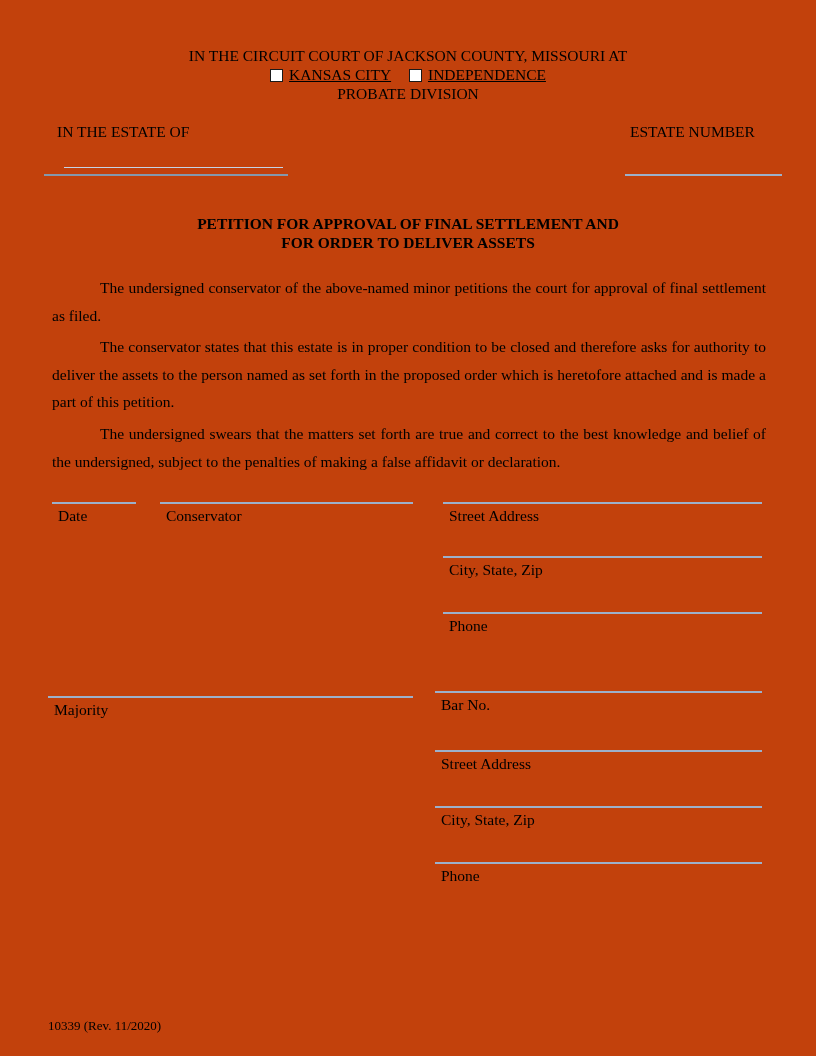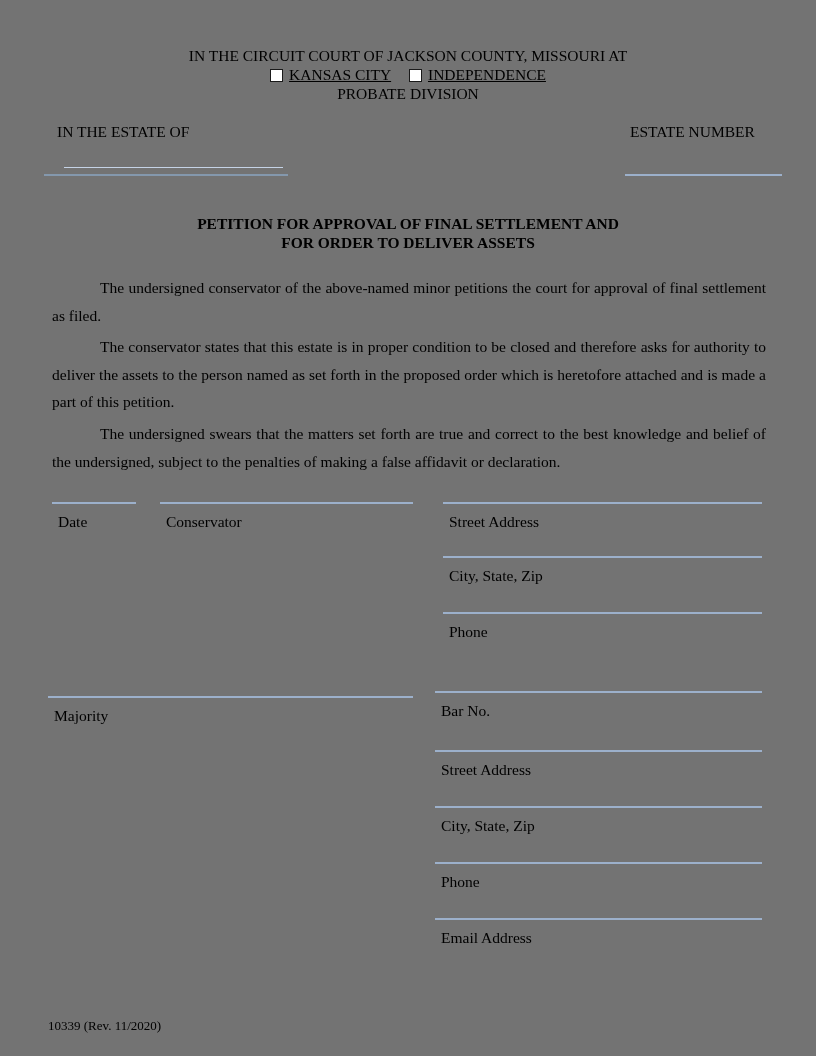--- a/index.html
+++ b/index.html
@@ -2,21 +2,21 @@
 <html><head>
 <meta charset="utf-8">
 <style>
   * { margin: 0; padding: 0; box-sizing: border-box; }
   html, body { background: #ffffff; }
   .page {
     position: relative;
     width: 816px;
     height: 1056px;
     margin: 0 auto;
-    background: #737373;
+    background: #c2410c;
     font-family: "Liberation Serif", "DejaVu Serif", serif;
     color: #000000;
     overflow: hidden;
   }
 
   
   .header {
     position: absolute;
     top: 46px; left: 0; right: 0;
     text-align: center;
@@ -78,21 +78,21 @@
   .field { position: absolute; font-size: 15.5px; }
   .field .field-rule {
     display: block;
     width: 100%;
     height: 2px;
     background: #9cb0cb;
     cursor: text;
   }
   .field .field-label {
     display: block;
-    padding-top: 9px;
+    padding-top: 3px;
     padding-left: 6px;
     white-space: nowrap;
   }
 
   
   .footer {
     position: absolute;
     top: 1018px; left: 48px;
     font-size: 13px;
   }
@@ -177,20 +177,16 @@
   <div class="field" style="top:806px; left:435px; width:327px;">
     <span class="field-rule"></span>
     <span class="field-label">City, State, Zip</span>
   </div>
 
   <div class="field" style="top:862px; left:435px; width:327px;">
     <span class="field-rule"></span>
     <span class="field-label">Phone</span>
   </div>
 
-  <div class="field" style="top:918px; left:435px; width:327px;">
-    <span class="field-rule"></span>
-    <span class="field-label">Email Address</span>
-  </div>
 
   <div class="footer">10339 (Rev. 11/2020)</div>
 
 </div>
 
 </body></html>

